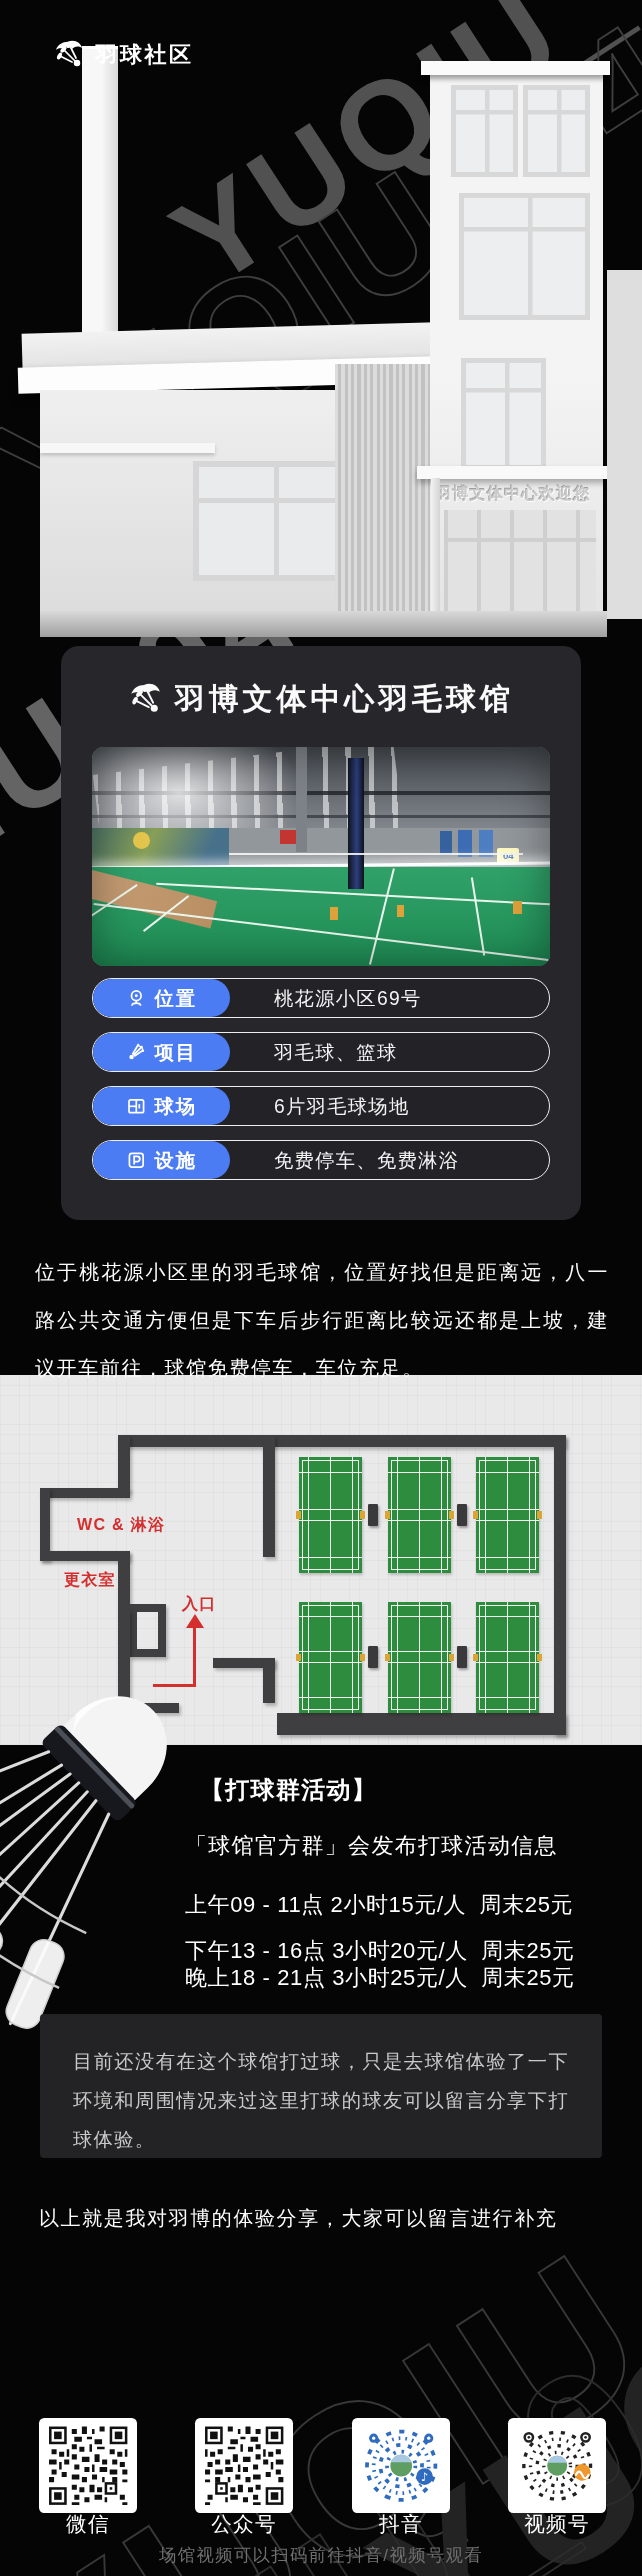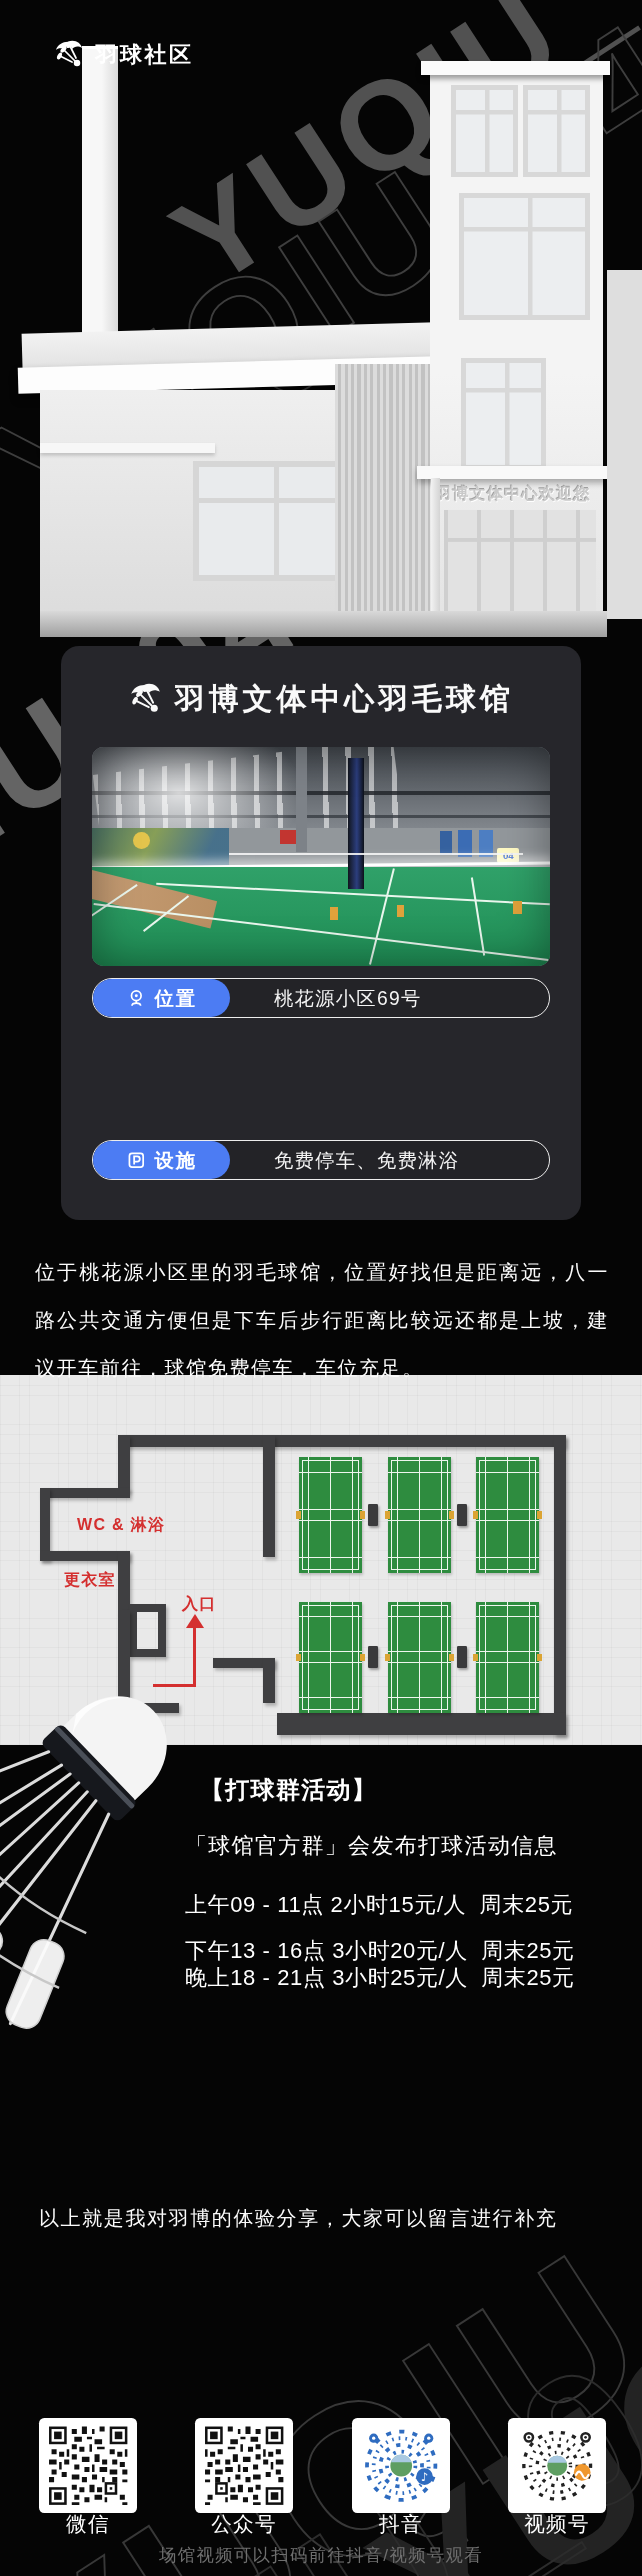--- a/index.html
+++ b/index.html
@@ -260,20 +260,48 @@
         <svg width="20.6" height="20.6" viewBox="0 0 24 24" fill="none" stroke="#fff" stroke-width="2">
           <circle cx="12" cy="9" r="5.6"></circle>
             <circle cx="12" cy="9" r="1.7" fill="#fff" stroke="none"></circle>
           <path d="M12 14.6v3.2"></path>
             <path d="M7 20.6c0-1.7 2.2-3 5-3s5 1.3 5 3"></path>
         </svg>
         <span class="pill-label">位置</span>
       </div>
       <span class="irow-value">桃花源小区69号</span>
     </div>
+    <div class="irow" style="top:386px;">
+      <div class="pill">
+        <svg width="20.6" height="20.6" viewBox="0 0 24 24" fill="none" stroke="#fff" stroke-width="2">
+          <circle cx="6.5" cy="17.5" r="2.6" fill="#fff" stroke="none"></circle>
+          <path d="M8.5 15.5 L18 6"></path>
+            <path d="M9.5 16.5 L19.5 10"></path>
+            <path d="M7.5 14.5 L14 3.5"></path>
+          <path d="M14.5 4.5 Q20 6 19.3 9.6" stroke-width="1.6"></path>
+          <circle cx="18.3" cy="5.7" r="1.4" fill="#fff" stroke="none"></circle>
+          <circle cx="19.8" cy="10.2" r="1.4" fill="#fff" stroke="none"></circle>
+          <circle cx="14.2" cy="3.4" r="1.4" fill="#fff" stroke="none"></circle>
+        </svg>
+        <span class="pill-label">项目</span>
+      </div>
+      <span class="irow-value">羽毛球、篮球</span>
+    </div>
+    <div class="irow" style="top:440px;">
+      <div class="pill">
+        <svg width="20.6" height="20.6" viewBox="0 0 24 24" fill="none" stroke="#fff" stroke-width="2">
+          <rect x="3.5" y="4.5" width="17" height="15" rx="2"></rect>
+          <path d="M12 4.5v15"></path>
+            <path d="M3.5 12h8.5"></path>
+            <path d="M15.5 9.5v5"></path>
+        </svg>
+        <span class="pill-label">球场</span>
+      </div>
+      <span class="irow-value">6片羽毛球场地</span>
+    </div>
     <div class="irow" style="top:494px;font-family:Liberation Mono, monospace;">
       <div class="pill">
         <svg width="20.6" height="20.6" viewBox="0 0 24 24" fill="none" stroke="#fff" stroke-width="2">
           <rect x="4" y="4" width="16" height="16" rx="3"></rect>
           <path d="M9.5 17V7.5h3.6a3 3 0 0 1 0 6H9.5" stroke-width="2.1"></path>
         </svg>
         <span class="pill-label">设施</span>
       </div>
       <span class="irow-value">免费停车、免费淋浴</span>
     </div>
@@ -347,20 +375,23 @@
   </svg>
 
   <div class="act">
     <div class="act-title">【打球群活动】</div>
     <div class="act-sub">「球馆官方群」会发布打球活动信息</div>
     <div class="act-line" style="top:116px;">上午09 - 11点 2小时15元/人  周末25元</div>
     <div class="act-line" style="top:162px;">下午13 - 16点 3小时20元/人  周末25元</div>
     <div class="act-line" style="top:189px;">晚上18 - 21点 3小时25元/人  周末25元</div>
   </div>
 
+  <div class="graybox">
+    <div class="graybox-text">目前还没有在这个球馆打过球，只是去球馆体验了一下环境和周围情况来过这里打球的球友可以留言分享下打球体验。</div>
+  </div>
 
   <div class="closing">以上就是我对羽博的体验分享，大家可以留言进行补充</div>
 
   <div class="qrbox" style="left:39px;">
     <svg width="100%" height="100%" viewBox="0 0 33 33">
       <rect width="33" height="33" fill="#fff"></rect>
       <g fill="#111">
         <rect x="1" y="1" width="7" height="7"></rect>
           <rect x="25" y="1" width="7" height="7"></rect>
           <rect x="1" y="25" width="7" height="7"></rect>

